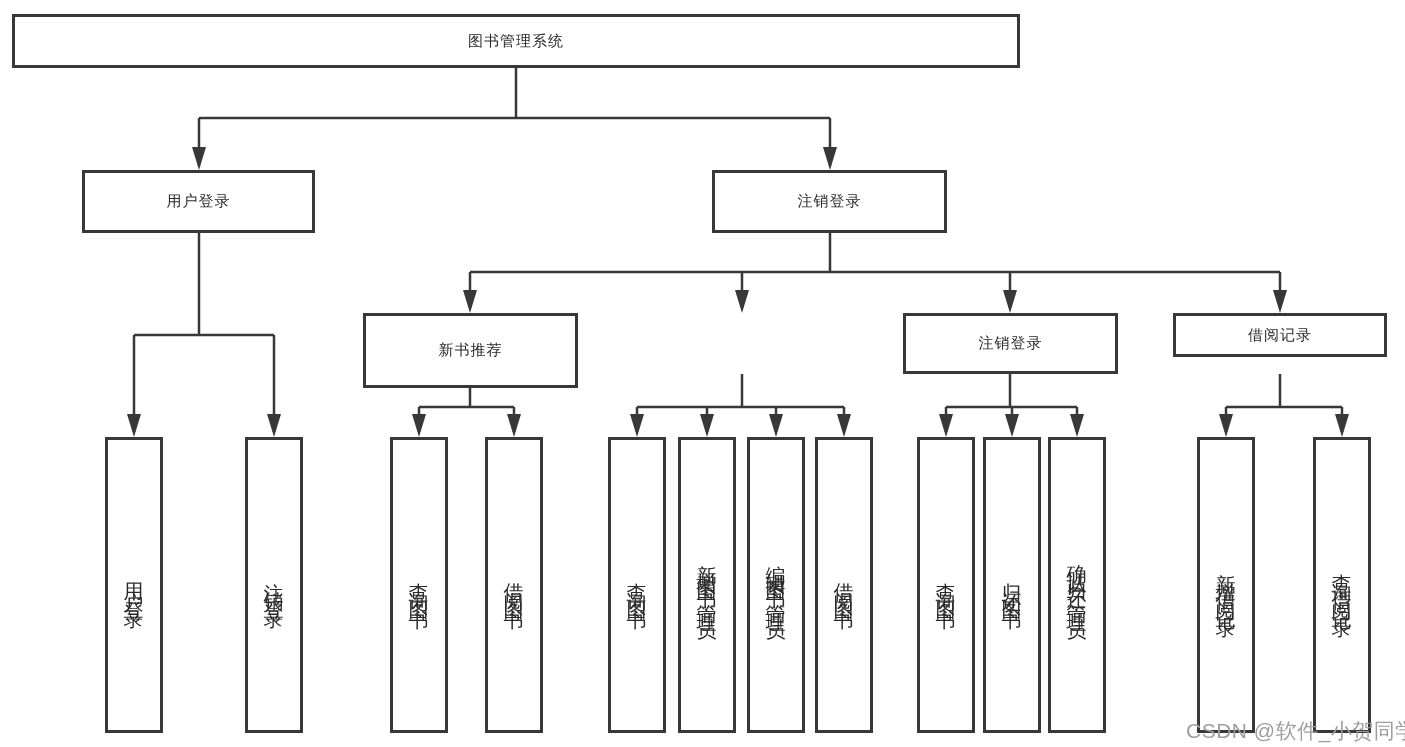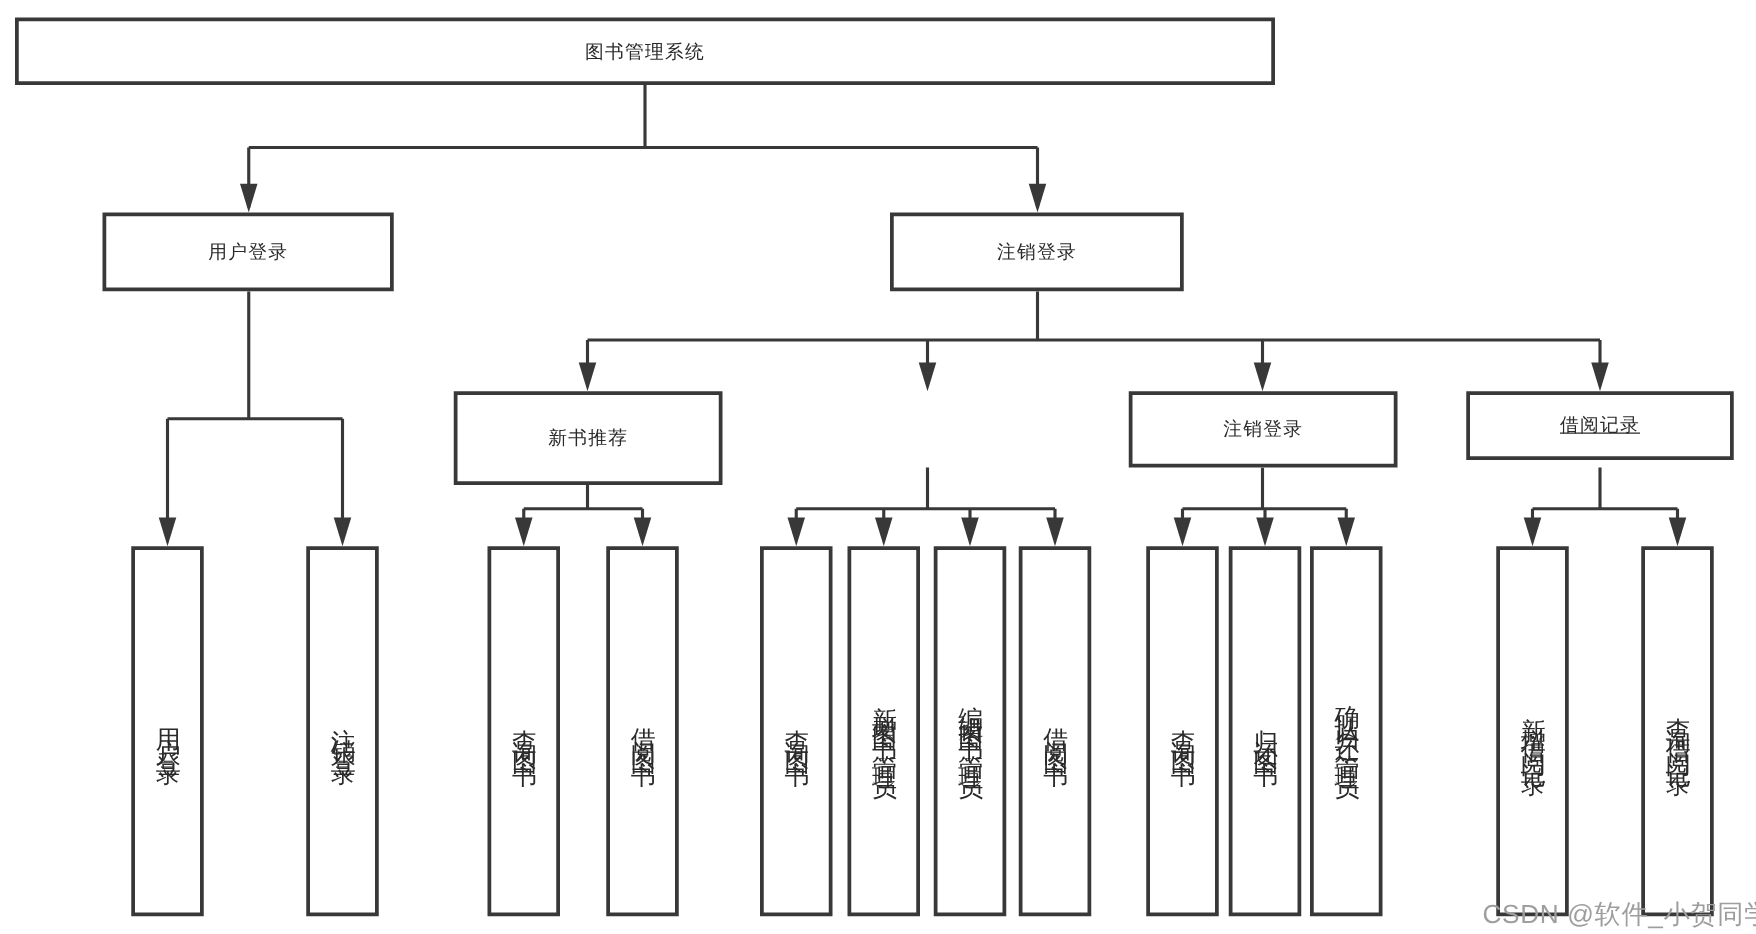--- a/index.html
+++ b/index.html
@@ -114,21 +114,21 @@
   <div class="node hbox" style="left:712px; top:170px; width:235px; height:63px;">
     <span>注销登录</span>
   </div>
 
   <div class="node hbox" style="left:363px; top:313px; width:215px; height:75px;">
     <span>新书推荐</span>
   </div>
   <div class="node hbox" style="left:903px; top:313px; width:215px; height:61px;">
     <span>注销登录</span>
   </div>
-  <div class="node hbox" style="left:1173px; top:313px; width:214px; height:55px;text-decoration:underline;">
+  <div class="node hbox" style="left:1173px; top:313px; width:214px; height:44px;">
     <span>借阅记录</span>
   </div>
 
   <div class="node vbox" style="left:105px;">
     <span class="vtext">用户登录</span>
   </div>
   <div class="node vbox" style="left:245px;">
     <span class="vtext">注销登录</span>
   </div>
 

